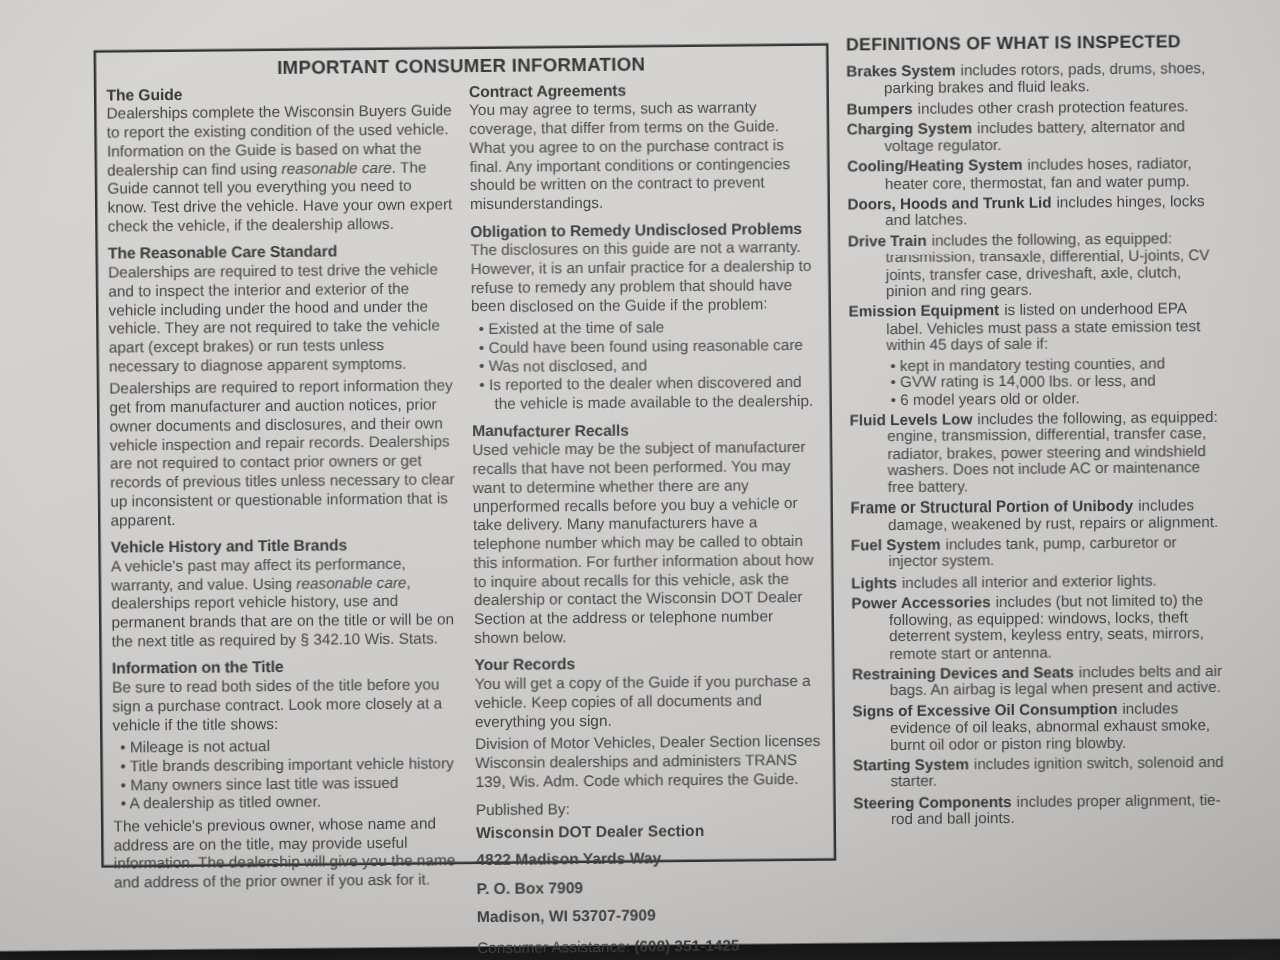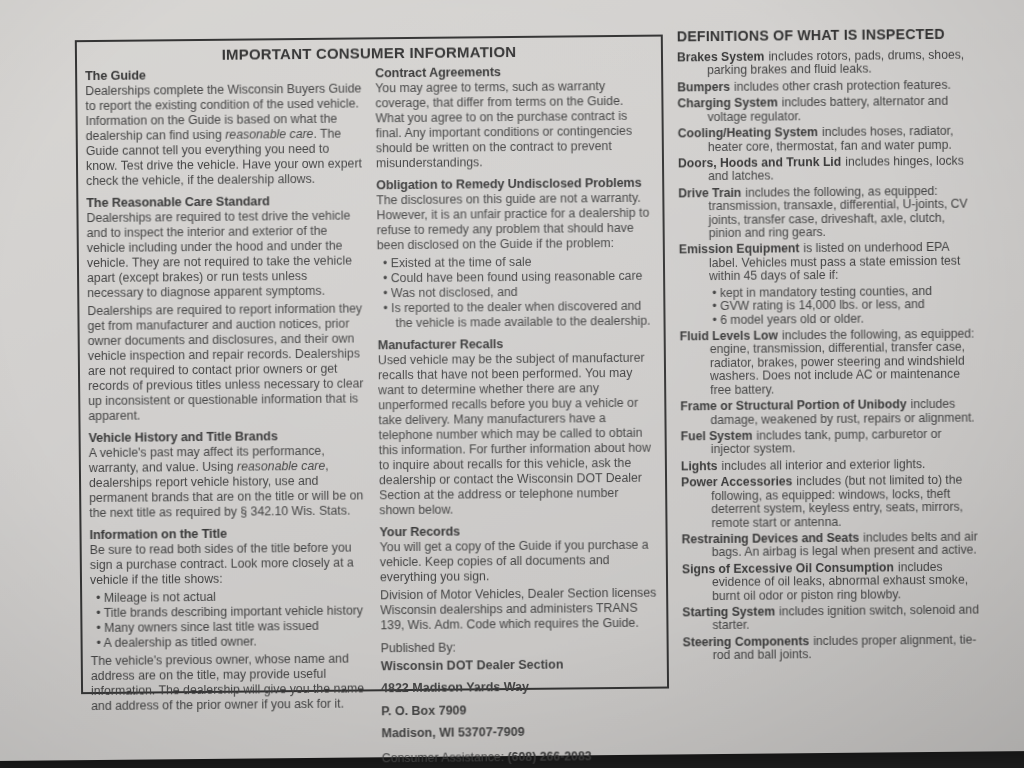--- a/index.html
+++ b/index.html
@@ -128,21 +128,21 @@
         <h2>Your Records</h2>
         <p>You will get a copy of the Guide if you purchase a vehicle. Keep copies of all documents and everything you sign.</p>
         <p>Division of Motor Vehicles, Dealer Section licenses Wisconsin dealerships and administers TRANS 139, Wis. Adm. Code which requires the Guide.</p>
 
         <p class="publabel">Published By:</p>
         <p class="publine">Wisconsin DOT Dealer Section</p>
         <p class="publine">4822 Madison Yards Way</p>
         <p class="publine">P. O. Box 7909</p>
         <p class="publine">Madison, WI 53707-7909</p>
 
-        <p class="assist"><span>Consumer Assistance:</span> <b>(608) 266-2083</b></p>
+        <p class="assist"><span>Consumer Assistance:</span> <b>(608) 351-1425</b></p>
       </div>
 
     </div>
   </section>
 
   <aside class="defs">
     <h1>DEFINITIONS OF WHAT IS INSPECTED</h1>
 
     <p class="def"><b>Brakes System</b><span>includes rotors, pads, drums, shoes, parking brakes and fluid leaks.</span></p>
     <p class="def"><b>Bumpers</b><span>includes other crash protection features.</span></p>

